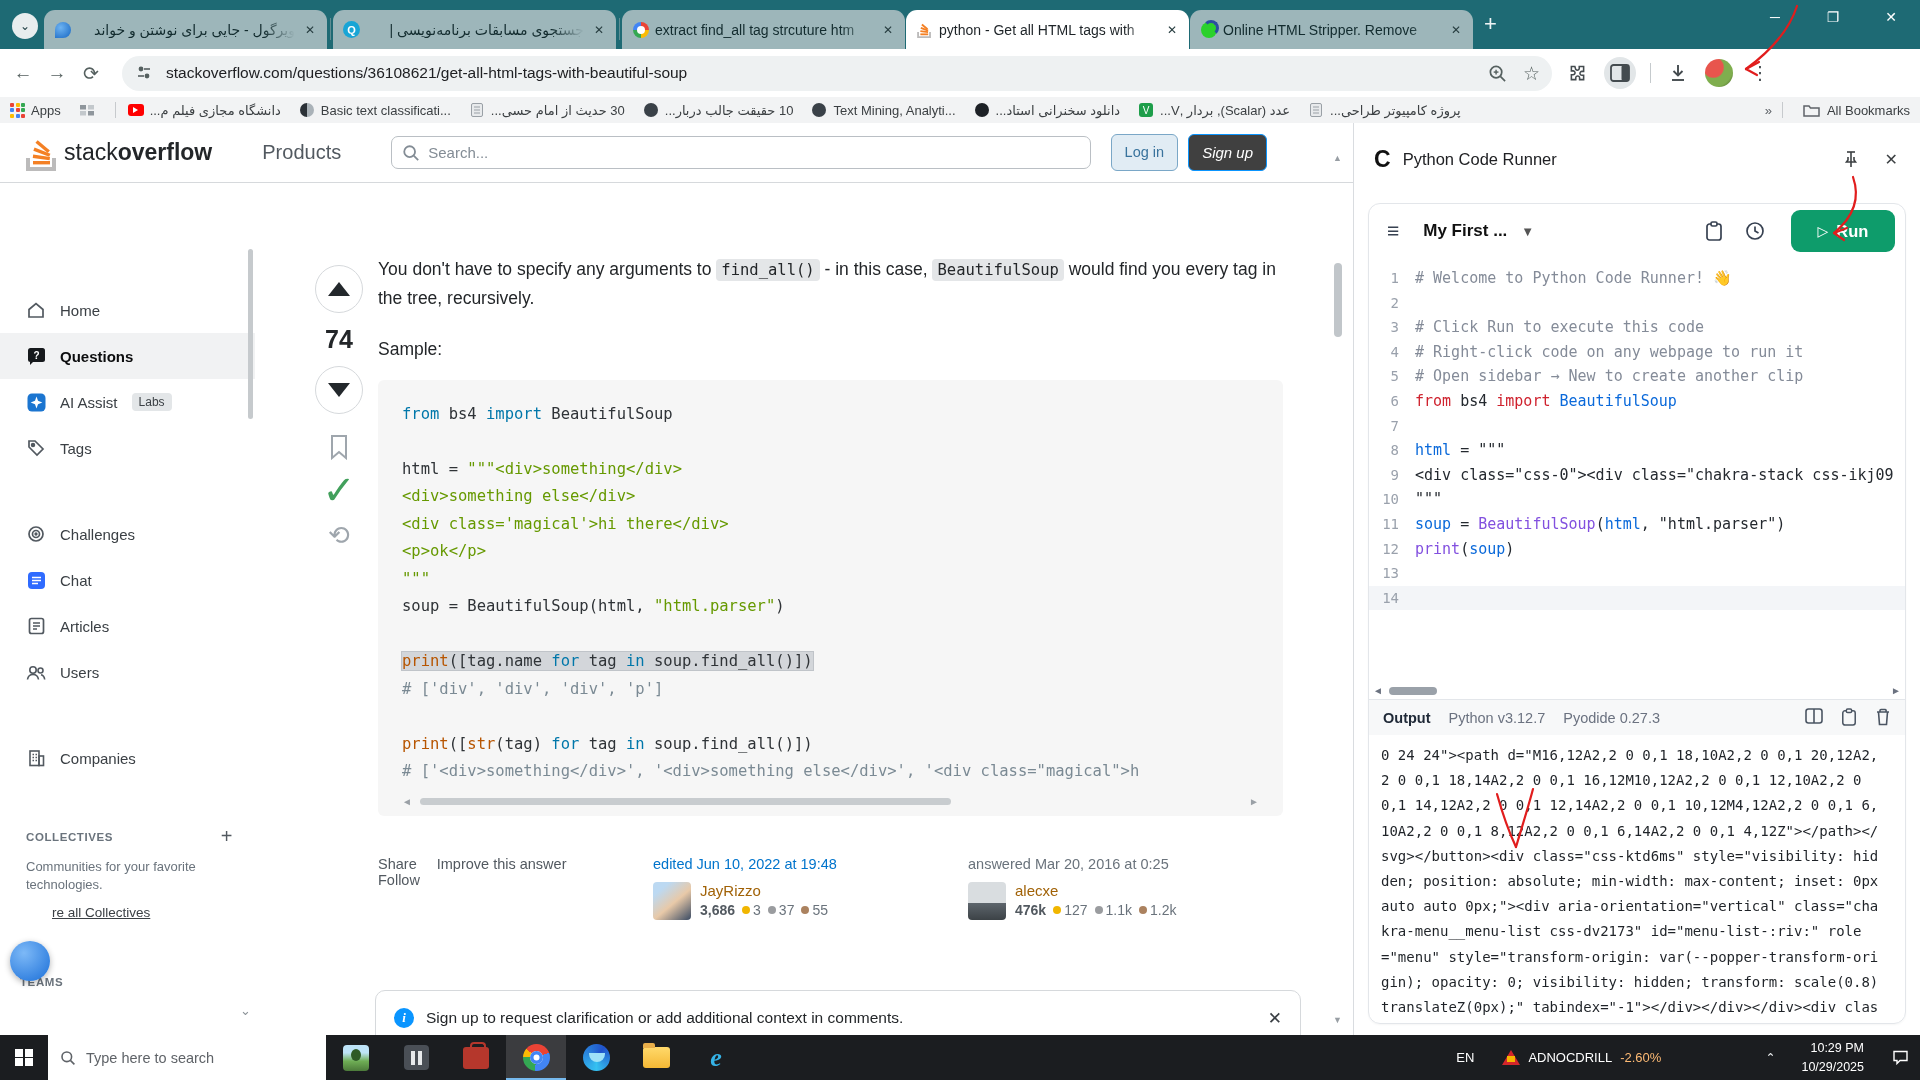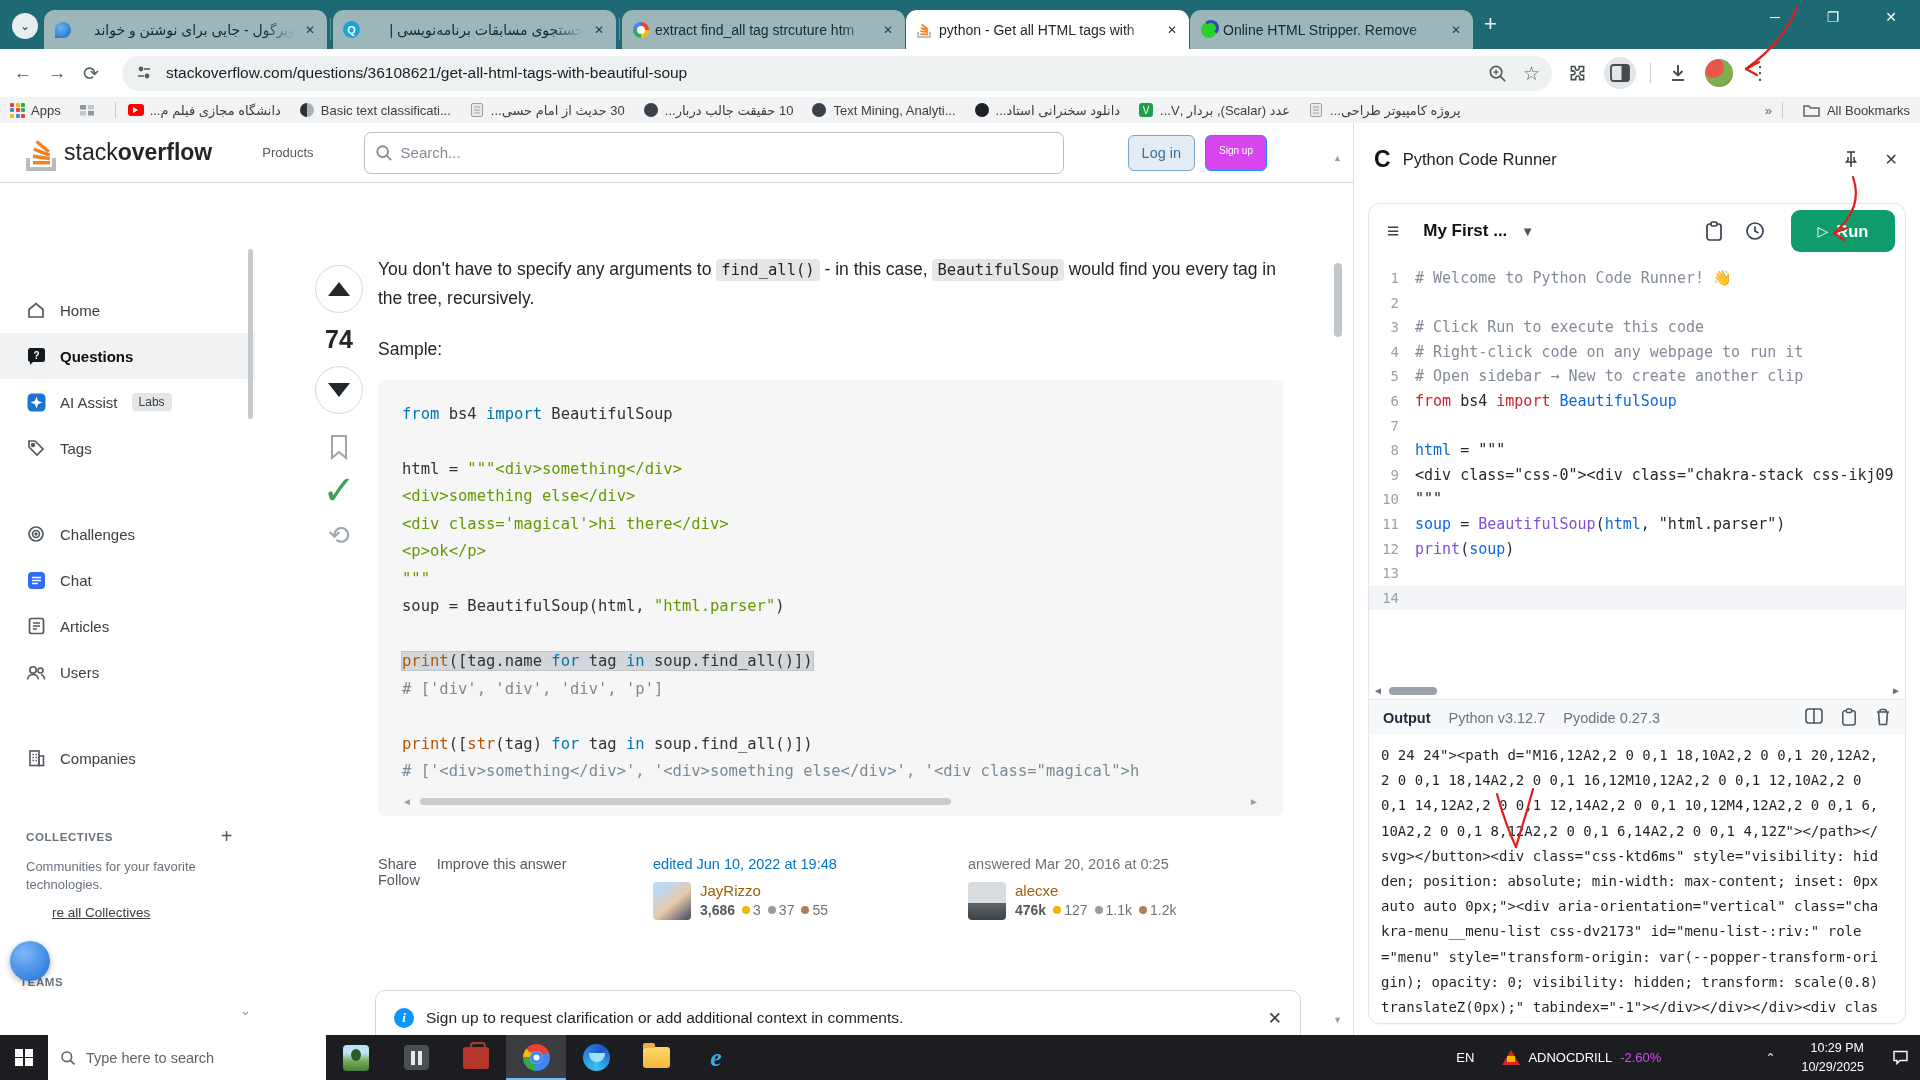--- a/index.html
+++ b/index.html
@@ -64,26 +64,26 @@
   .apps-grid i { width:4px; height:4px; border-radius:1px; }
 
   
   .main { position:absolute; left:0; top:123px; width:1920px; height:912px; display:flex; overflow:hidden; }
   .so-page { flex:1; position:relative; background:#fff; overflow:hidden; }
 
   .so-topnav { height:60px; border-bottom:1px solid #d6d9dc; display:flex; align-items:center; padding:0 60px 0 26px; }
   .so-logo { display:flex; align-items:center; gap:6px; }
   .so-logo-text { font-size:23px; color:#232629; }
   .so-logo-text b { font-weight:bold; }
-  .nav-products { font-size:13px; color:#525960; margin:0 10px 0 38px; padding:8px 12px; border-radius:18px; }
-  .so-search { flex:1; max-width:700px; height:42px; border:1px solid #babfc4; border-radius:7px; margin-left:28px;
+  .nav-products { font-size:20px; color:#525960; margin:0 10px 0 38px; padding:8px 12px; border-radius:18px; }
+  .so-search { flex:1; max-width:700px; height:33px; border:1px solid #babfc4; border-radius:7px; margin-left:28px;
     display:flex; align-items:center; padding:0 10px; color:#838c95; font-size:15px; gap:8px; background:#fff; }
   .so-auth { margin-left:auto; display:flex; gap:10px; margin-right:26px; }
   .btn-login { background:#e1ecf4; color:#39739d; border:1px solid #7aa7c7; border-radius:6px; padding:9px 13px; font-size:14.5px; }
-  .btn-signup { background:#d946ef; color:#fff; border:1px solid #0a95ff; border-radius:6px; padding:9px 13px; font-size:10px; }
+  .btn-signup { background:#404040; color:#fff; border:1px solid #0a95ff; border-radius:6px; padding:9px 13px; font-size:15px;font-style:italic; }
 
   .so-body { display:flex; height:851px; }
   .so-sidebar { width:255px; position:relative; padding-top:104px; flex:none; font-size:15px; color:#3b4045; }
   .sb-item { height:46px; display:flex; align-items:center; gap:14px; padding-left:26px; }
   .sb-item.active { background:#f1f2f3; font-weight:bold; color:#0c0d0e; }
   .sb-item.gap { margin-top:40px; }
   .sb-ic { width:20px; height:20px; flex:none; display:flex; align-items:center; justify-content:center; }
   .sb-badge { font-size:12px; background:#e3e6e8; color:#3b4045; border-radius:4px; padding:2px 7px; }
   .sb-head { font-size:11.5px; font-weight:bold; letter-spacing:.6px; color:#6a737c; padding-left:26px;
     margin-top:44px; display:flex; align-items:center; }
@@ -209,21 +209,21 @@
   .ic-folder { width:27px; height:21px; border-radius:3px; background:linear-gradient(180deg,#ffd96b,#f5b835); position:relative; }
   .ic-folder::before { content:""; position:absolute; left:0; top:-4px; width:12px; height:5px; border-radius:2px 2px 0 0; background:#e8ae4a; }
   .ic-ie { color:#35b3e7; font-size:26px; font-weight:bold; font-family:"Liberation Serif",serif; font-style:italic; }
   .tk-right { margin-left:auto; display:flex; align-items:center; height:28px; }
   .tk-lang { font-size:13px; padding:0 14px; }
   .ticker { display:flex; align-items:center; gap:8px; padding:0 14px; }
   .ticker-logo { width:0; height:0; border-left:9px solid transparent; border-right:9px solid transparent;
     border-bottom:15px solid #d3262b; position:relative; }
   .ticker-logo::after { content:""; position:absolute; left:-4px; top:6px; width:8px; height:6px; background:#f7b500; }
   .ticker-name { font-size:13px; }
-  .ticker-change { font-size:13px; color:#d946ef; }
+  .ticker-change { font-size:13px; color:#fdba74; }
   .tk-chev { font-size:12px; padding:0 26px 0 90px; color:#e8eaec; }
   .tk-clock { font-size:12.5px; text-align:right; line-height:1.45; padding-right:16px; }
   .tk-notif { width:40px; height:45px; display:flex; align-items:center; justify-content:center; }
 
   
   .annot { position:absolute; inset:0; z-index:99; pointer-events:none; }
 
   svg.sic { display:block; }
 </style>
 </head>

